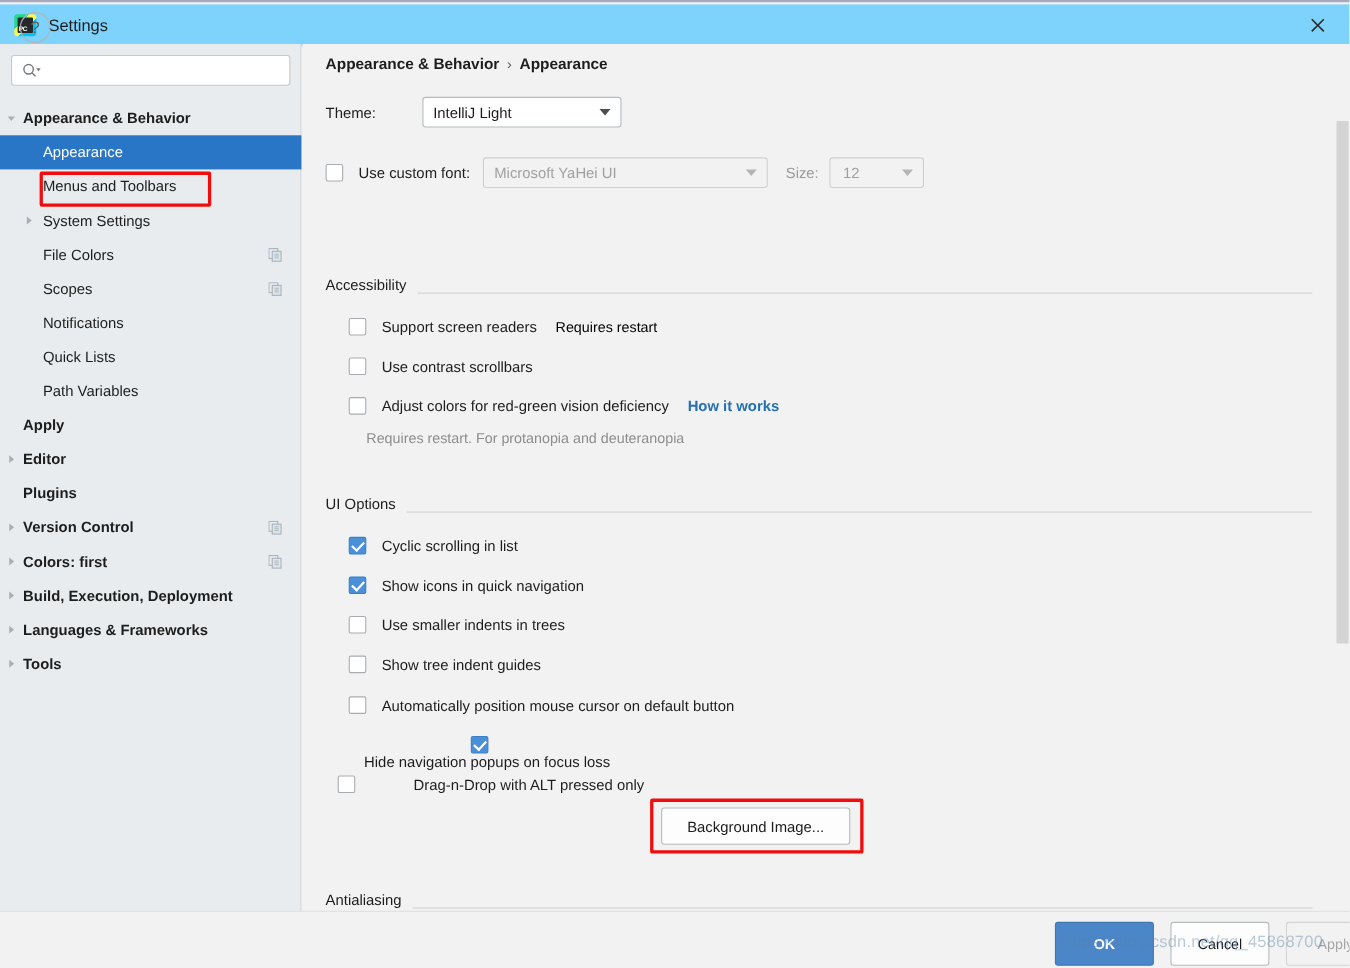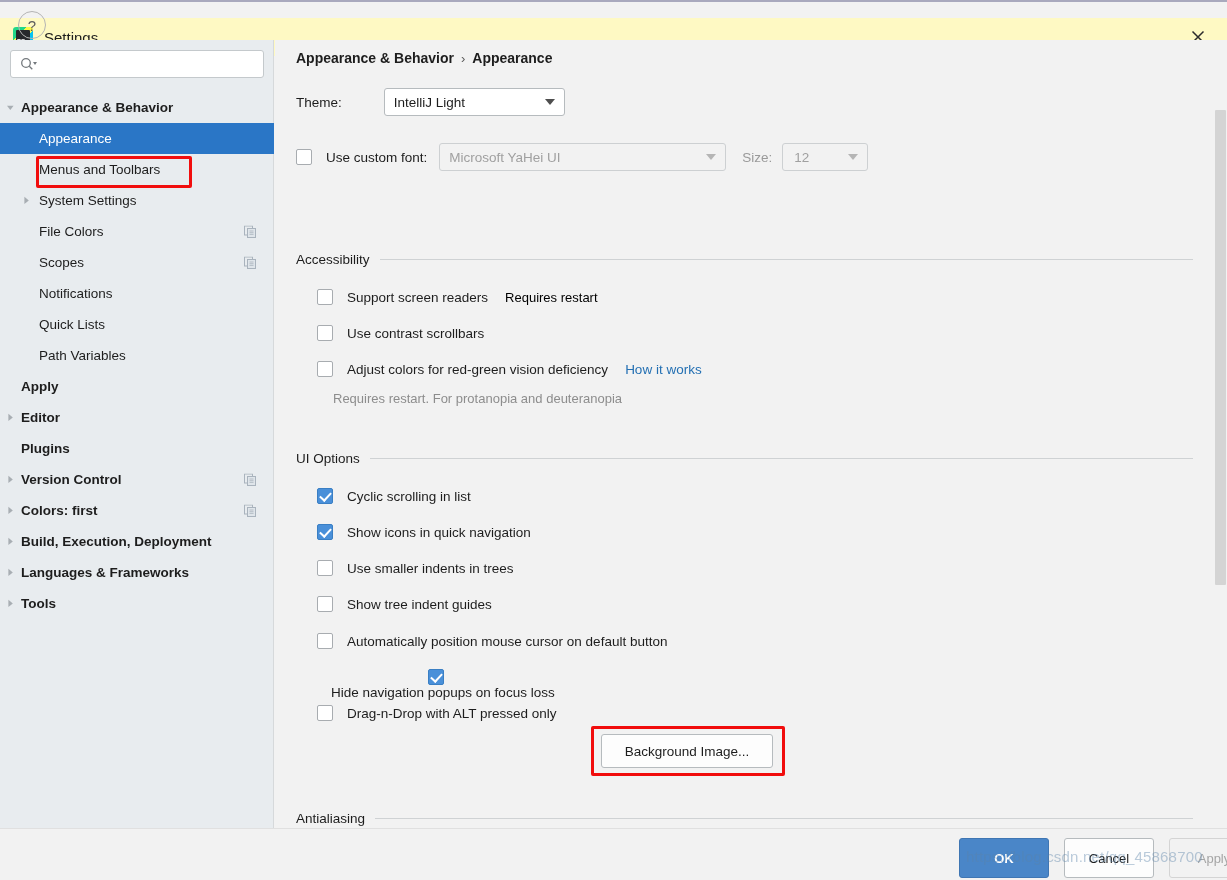--- a/index.html
+++ b/index.html
@@ -19,23 +19,23 @@
     position: relative;
     width: 1227px;
     height: 880px;
     background: #f2f2f2;
     border-top: 2px solid #a9a9bd;
     overflow: hidden;
   }
 
   
   .titlebar {
-    position: absolute; top: 16px; left: 0;
+    position: absolute; top: 2px; left: 0;
     width: 1227px; height: 38px;
-    background: #fef9c3;
+    background: #7dd3fc;
     display: flex; align-items: center;
   }
   .pc-icon {
     position: relative;
     margin-left: 13px;
     width: 20px; height: 20px;
     border-radius: 3px;
     background: linear-gradient(135deg,#21d789 0%, #21d789 33%, #fcf84a 33%, #fcf84a 60%, #07c3f2 60%, #07c3f2 100%);
     flex: 0 0 auto;
   }
@@ -206,29 +206,29 @@
   }
   .combo.disabled .caret { border-top-color: #b5b5b5; }
 
   #theme-combo { margin-left: 12px; width: 181px; }
 
   .row-font {
     position: absolute;
     left: 21px; top: 103px;
     display: flex; align-items: center;
   }
-  #font-combo { margin-left: 12px; width: 287px; }
+  #font-combo { margin-left: 12px; width: 259px; }
   #size-combo { margin-left: 10px; width: 86px; padding-left: 11px; }
 
   
   .section {
     position: absolute;
     left: 21px;
     width: 897px;
-    display: flex; align-items: center;
+    display: flex; align-items: flex-end;
     gap: 10px;
   }
   .section .stitle { font-size: 13.5px; color: #1d1d1d; white-space: nowrap; }
   .section .rule { flex: 1; height: 1px; background: #cfd2d4; }
 
   .cbrow {
     position: absolute;
     display: flex; align-items: center;
     white-space: nowrap;
   }
@@ -245,21 +245,21 @@
     content: "";
     position: absolute;
     left: 4px; top: 1px;
     width: 5px; height: 9px;
     border: solid #ffffff;
     border-width: 0 2px 2px 0;
     transform: rotate(43deg);
   }
   .cbtext { margin-left: 14px; font-size: 13.5px; color: #1d1d1d; }
   .hint { margin-left: 17px; font-size: 13px; color: #000000; }
-  .link { margin-left: 17px; font-size: 13.5px; color: #2470b3; cursor: pointer; }
+  .link { margin-left: 17px; font-size: 13.5px; color: #2470b3; cursor: pointer; font-weight: bold; }
   .subnote {
     position: absolute;
     font-size: 13px; color: #8d8d8d;
   }
 
   .btn {
     position: absolute;
     background: #fdfdfd;
     border: 1px solid #b6bbbe;
     border-radius: 3px;
@@ -584,21 +584,21 @@
       <span class="cbtext">Show tree indent guides</span>
     </div>
     <div class="cbrow" style="left:42px; top:593px;">
       <span class="cb off"></span>
       <span class="cbtext">Automatically position mouse cursor on default button</span>
     </div>
     <div class="cbrow" style="left:42px; top:629px;flex-direction:column;">
       <span class="cb on"></span>
       <span class="cbtext">Hide navigation popups on focus loss</span>
     </div>
-    <div class="cbrow" style="left:42px; top:665px;">
+    <div class="cbrow" style="left:32px; top:665px;gap:39px;">
       <span class="cb off"></span>
       <span class="cbtext">Drag-n-Drop with ALT pressed only</span>
     </div>
 
     <div class="btn" id="bg-image-btn">Background Image...</div>
     <div class="annot-btn"></div>
 
     <div class="section" style="top:771px;">
       <span class="stitle">Antialiasing</span>
       <span class="rule"></span>

